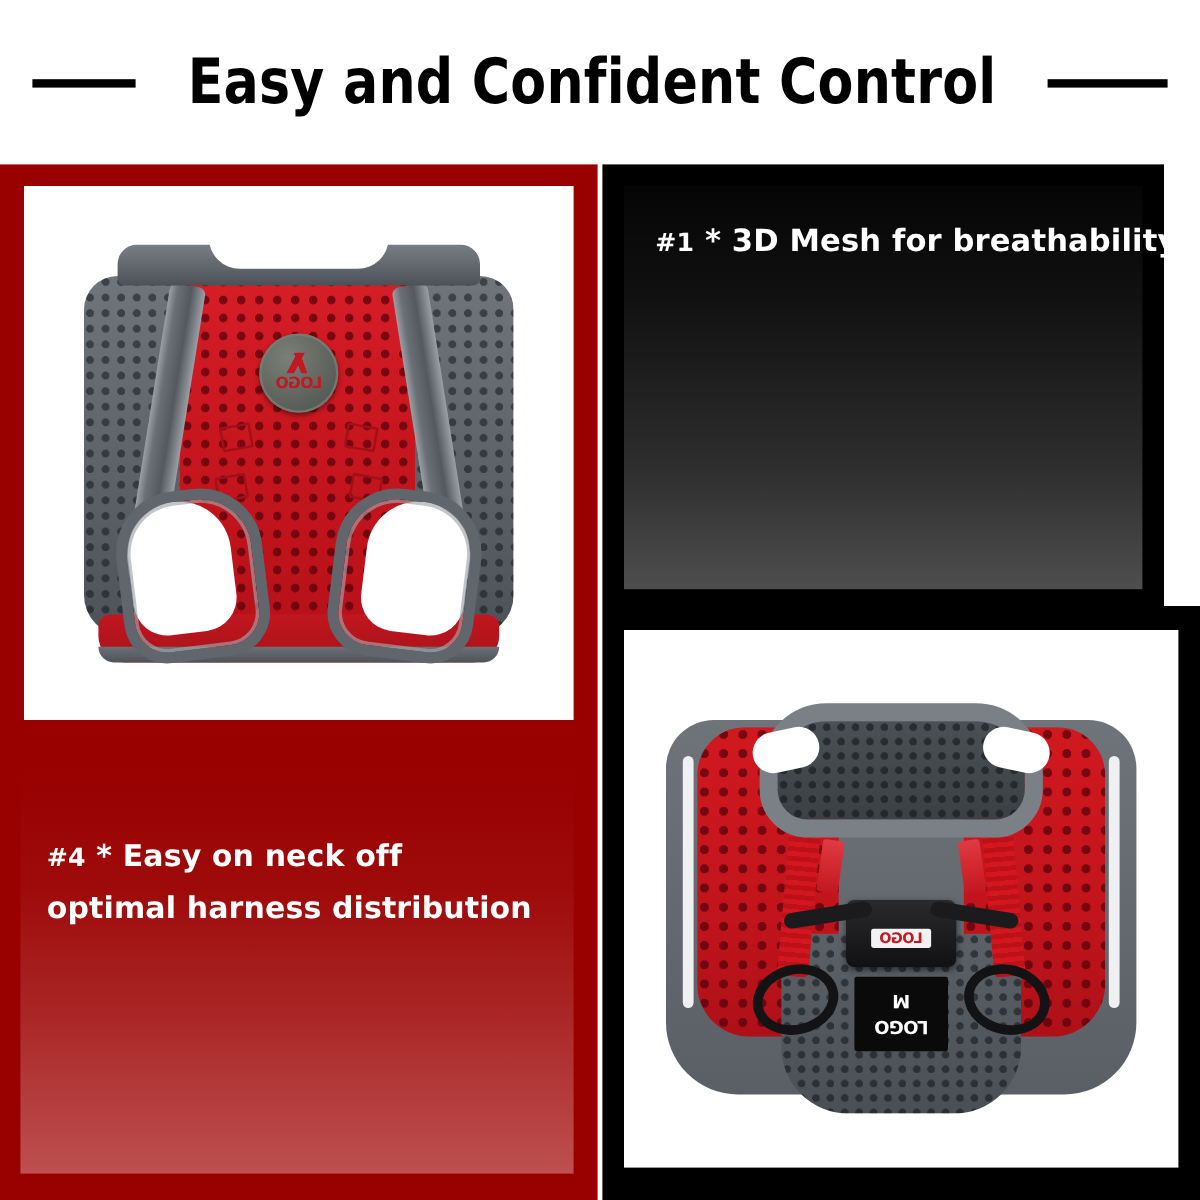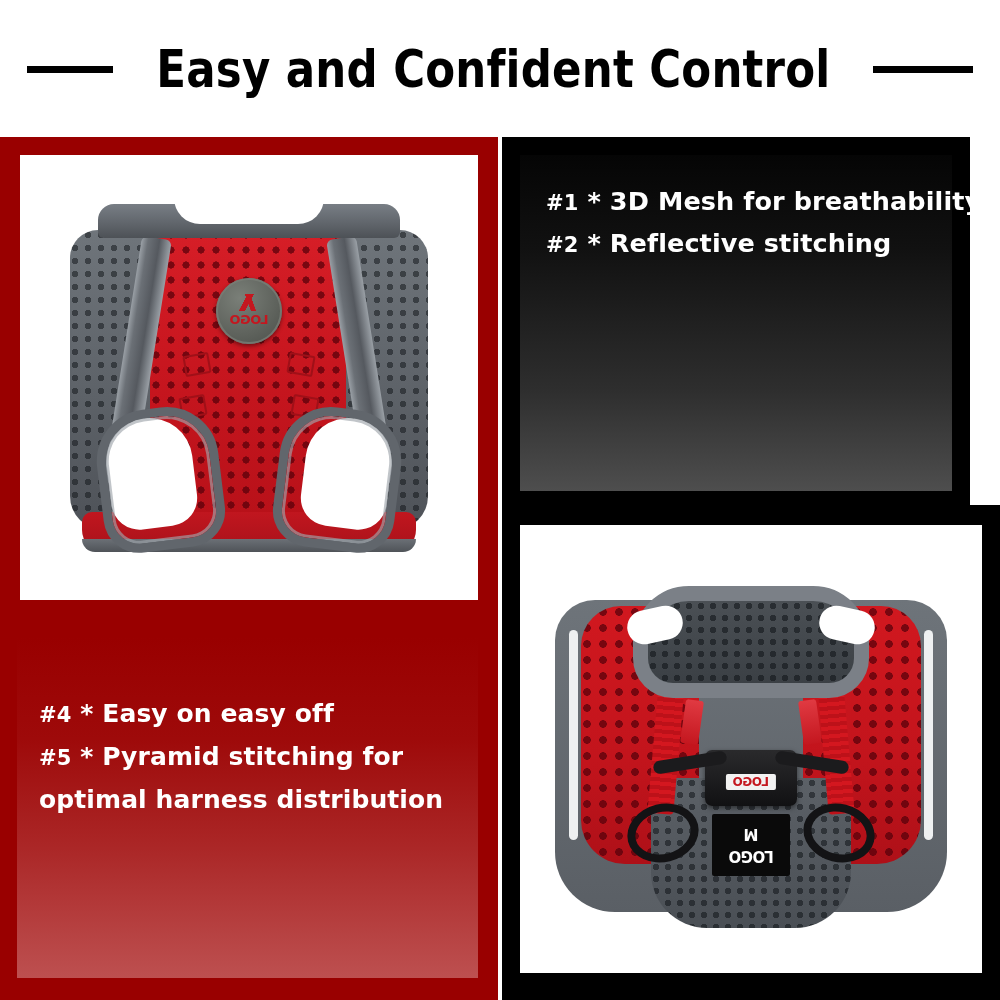--- a/index.html
+++ b/index.html
@@ -304,39 +304,29 @@
     </div>
   </div>
 
   <div class="panel p-topright">
     <div class="dark-plate">
       <div class="feat-line">
         <span class="num">#1</span>
         <span>*</span>
         <span>3D Mesh for breathability</span>
       </div>
-      <div class="feat-line">
-        <span class="num">#2</span>
-        <span>*</span>
-        <span>Reflective stitching</span>
-      </div>
     </div>
   </div>
 
   <div class="panel p-botleft">
     <div class="red-plate">
       <div class="feat-line">
         <span class="num">#4</span>
         <span>*</span>
-        <span>Easy on easy off</span>
-      </div>
-      <div class="feat-line">
-        <span class="num">#5</span>
-        <span>*</span>
-        <span>Pyramid stitching for</span>
+        <span>Easy on neck off</span>
       </div>
       <div class="feat-line">
         <span>optimal harness distribution</span>
       </div>
     </div>
   </div>
 
   <div class="panel p-botright">
     <div class="photo-plate">
 

